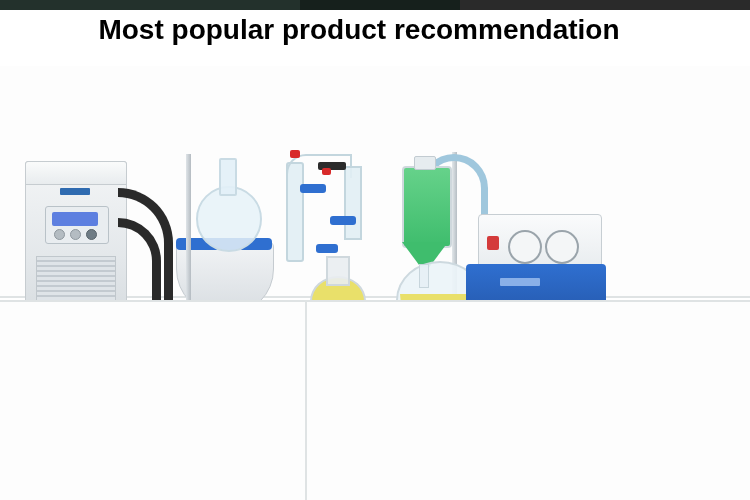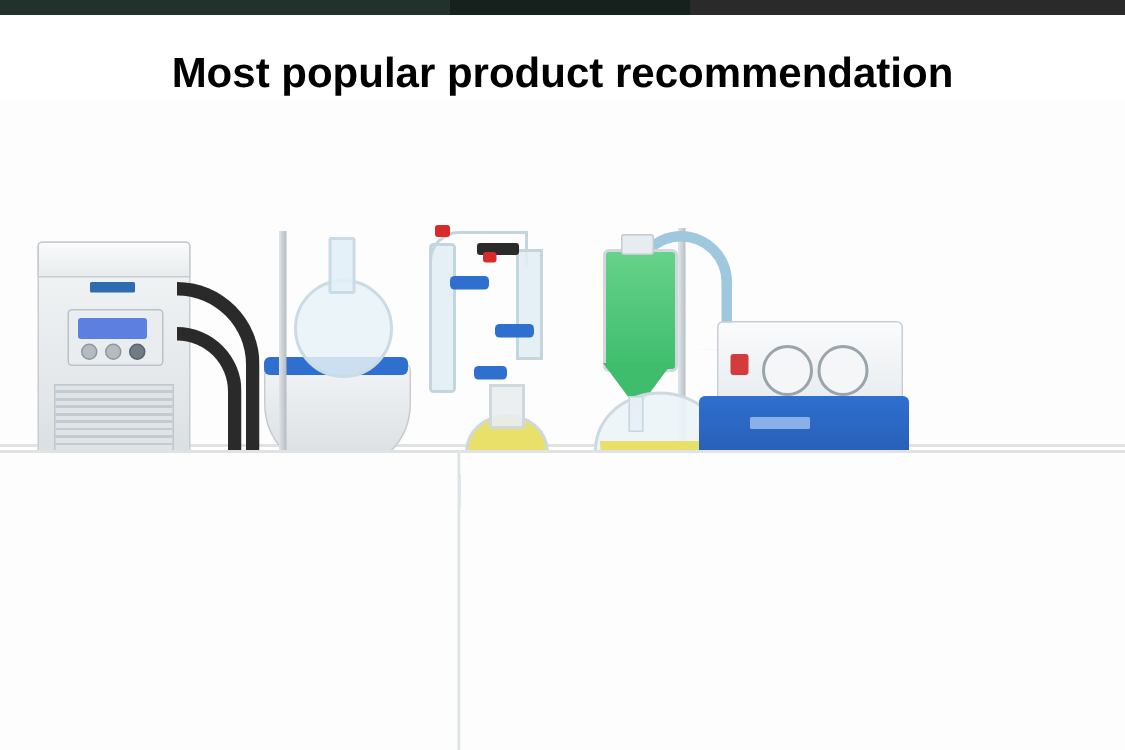--- a/index.html
+++ b/index.html
@@ -12,25 +12,24 @@
 
   
   .topbar{position:absolute;left:0;top:0;width:750px;height:10px;background:#1b1f1e;}
   .topbar .seg{position:absolute;top:0;height:10px;}
   .topbar .seg.a{left:0;width:300px;background:#23312c;}
   .topbar .seg.b{left:300px;width:160px;background:#16201c;}
   .topbar .seg.c{left:460px;width:290px;background:#2a2a2a;}
 
   
   .title{
-    position:absolute;left:16px;top:14px;width:718px;
+    position:absolute;left:0;top:14px;width:718px;
     text-align:center;
     font-size:28px;font-weight:bold;color:#000;
     letter-spacing:0px;
-    margin-top:19px;
   }
 
   
   .panel1{position:absolute;left:0;top:66px;width:750px;height:230px;background:#fdfdfd;}
   .panel1 .innerline{position:absolute;left:0;top:0;width:750px;height:230px;border-bottom:2px solid #dfe3e4;}
 
   
   .panel2{position:absolute;left:0;top:300px;width:305px;height:200px;background:#fdfdfd;border-top:2px solid #dfe3e4;border-right:2px solid #dfe3e4;}
   .panel3{position:absolute;left:307px;top:300px;width:443px;height:200px;background:#fdfdfd;border-top:2px solid #dfe3e4;}
 

